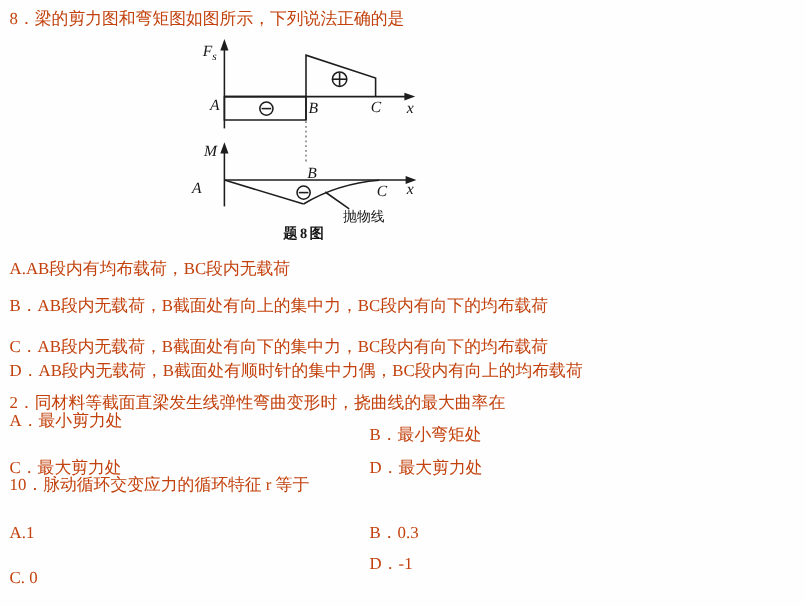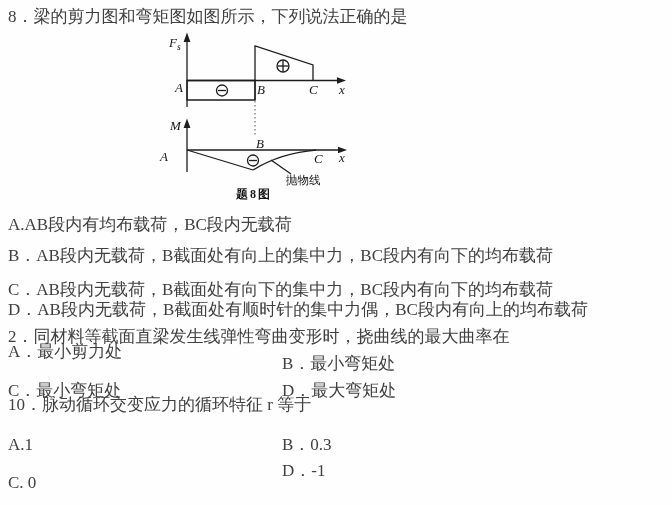--- a/index.html
+++ b/index.html
@@ -2,24 +2,24 @@
 <html><head>
 <meta charset="utf-8">
 <style>
   html,body{margin:0;padding:0;}
   body{
     width:672px;height:505px;position:relative;overflow:hidden;
     background:#fefefe;color:#161616;
     font-family:"Liberation Serif","DejaVu Serif",serif;
   }
   .line{
-    position:absolute;left:8px;font-size:17px;line-height:19px;
-    white-space:pre;color:#404040;
+    position:absolute;left:8px;font-size:14px;line-height:19px;
+    white-space:pre;color:#c2410c;
   }
-  .c2{left:282px;text-align:center;}
+  .c2{left:308px;text-align:center;}
   .fig{position:absolute;left:0;top:0;width:672px;height:505px;}
   .fig text{fill:#161616;font-family:"Liberation Serif","DejaVu Serif",serif;}
   .axis-letter{font-style:italic;font-size:13px;}
   .cjk-small{font-size:11.5px;}
   .fig-caption{font-size:12px;font-weight:bold;letter-spacing:2px;}
   .stroke{stroke:#1d1d1d;stroke-width:1.3;fill:none;}
   .fillb{fill:#1d1d1d;stroke:none;}
 </style>
 </head>
 <body>
@@ -87,20 +87,20 @@
 </svg>
 
 <div class="line" style="top:215px">A.AB段内有均布载荷，BC段内无载荷</div>
 <div class="line" style="top:246px">B．AB段内无载荷，B截面处有向上的集中力，BC段内有向下的均布载荷</div>
 <div class="line" style="top:280px">C．AB段内无载荷，B截面处有向下的集中力，BC段内有向下的均布载荷</div>
 <div class="line" style="top:300px">D．AB段内无载荷，B截面处有顺时针的集中力偶，BC段内有向上的均布载荷</div>
 
 <div class="line" style="top:327px">2．同材料等截面直梁发生线弹性弯曲变形时，挠曲线的最大曲率在</div>
 <div class="line" style="top:342px">A．最小剪力处</div>
 <div class="line c2" style="top:354px">B．最小弯矩处</div>
-<div class="line" style="top:381px">C．最小弯矩处</div>
-<div class="line c2" style="top:381px">D．最大弯矩处</div>
+<div class="line" style="top:381px">C．最大剪力处</div>
+<div class="line c2" style="top:381px">D．最大剪力处</div>
 
 <div class="line" style="top:395px">10．脉动循环交变应力的循环特征 r 等于</div>
 <div class="line" style="top:435px">A.1</div>
 <div class="line c2" style="top:435px">B．0.3</div>
 <div class="line" style="top:473px">C. 0</div>
 <div class="line c2" style="top:461px">D．-1</div>
 
 </body></html>

